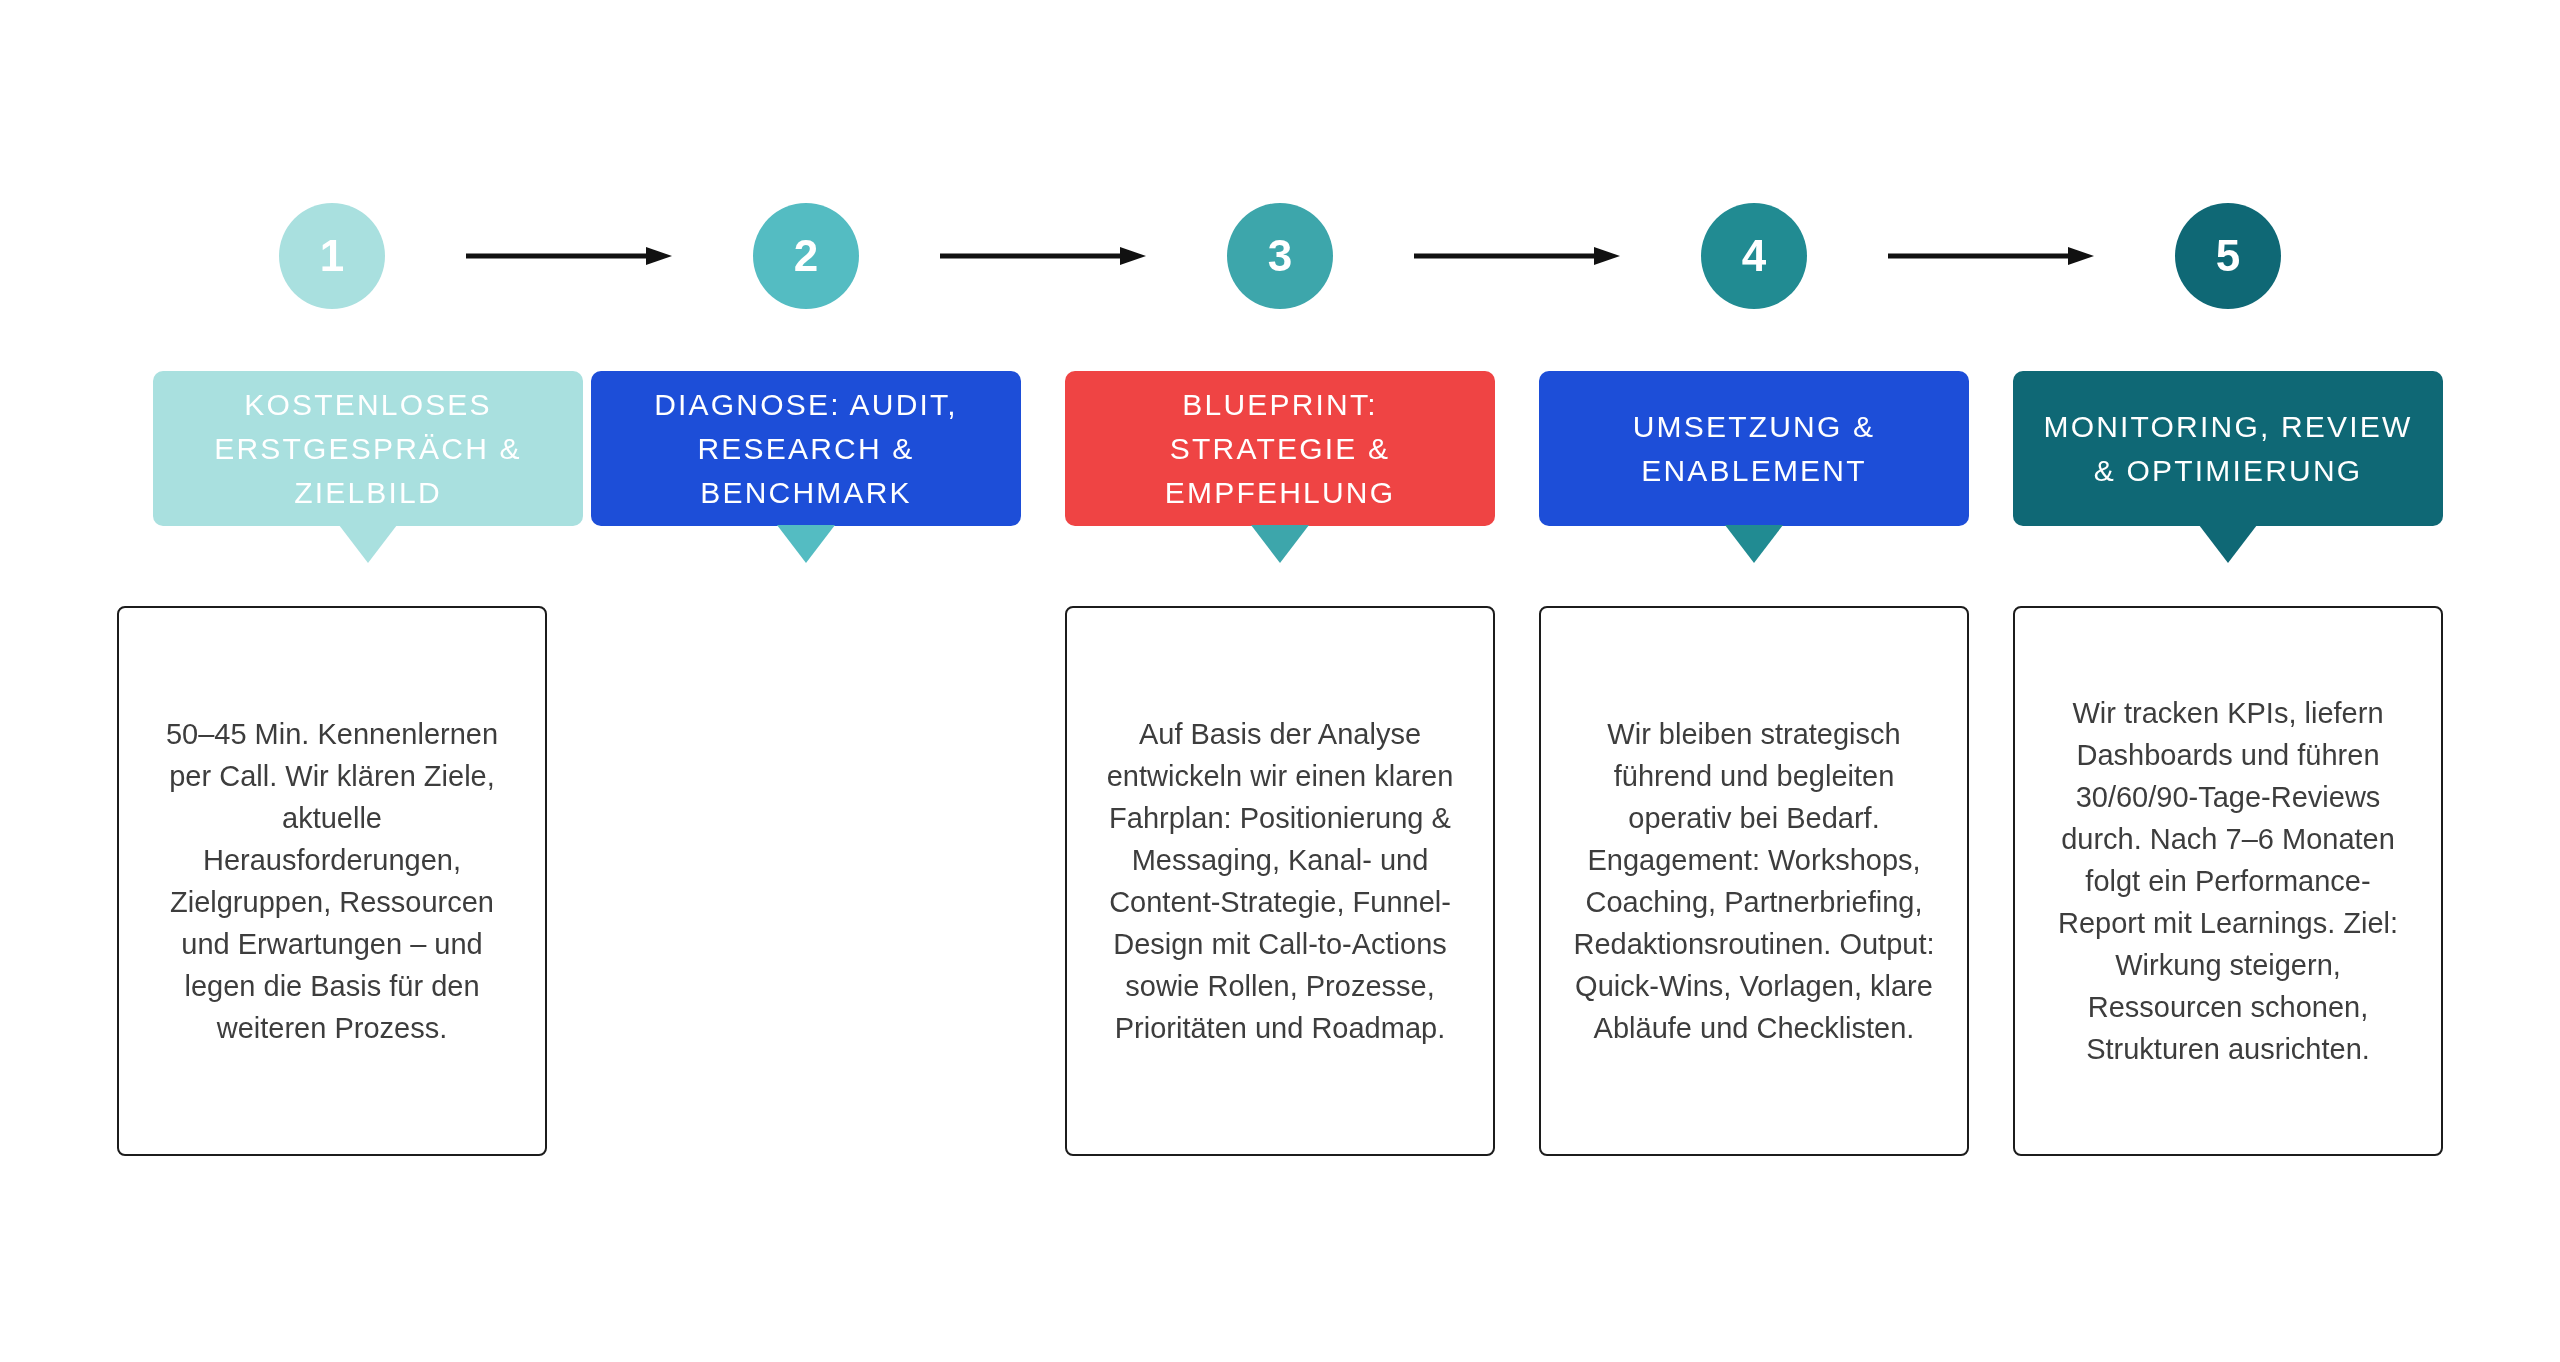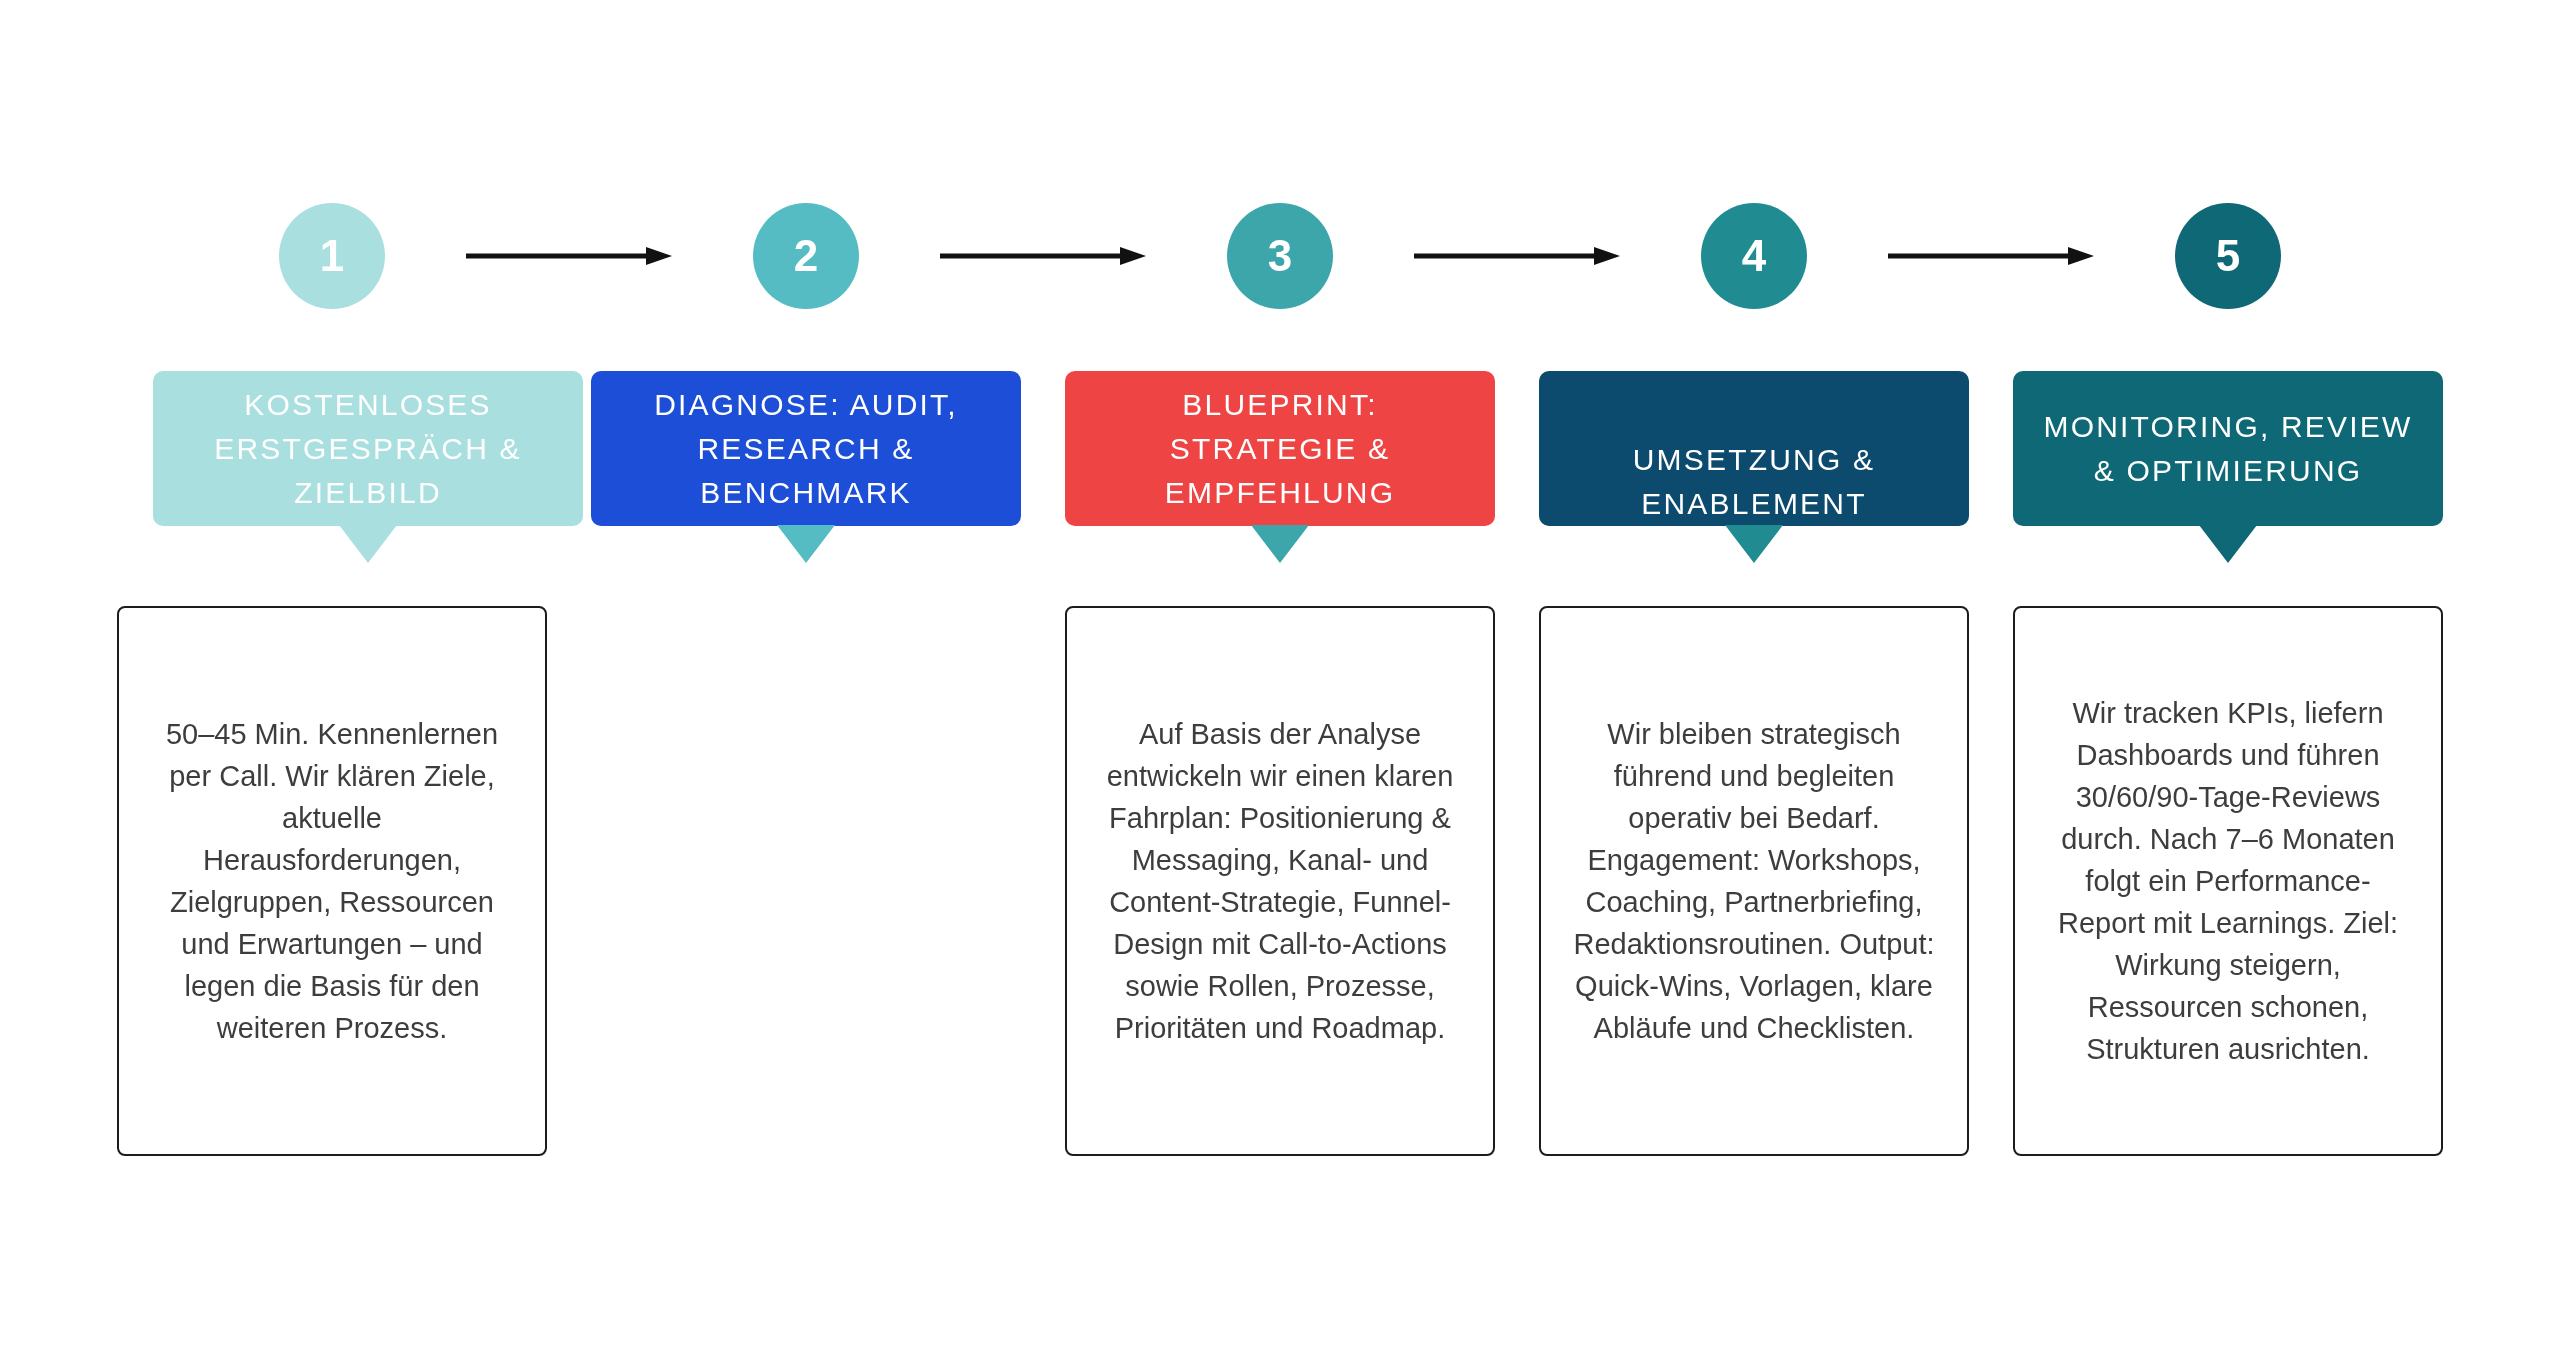--- a/index.html
+++ b/index.html
@@ -133,21 +133,21 @@
     </div>
     <div class="desc-box">
       <p>Auf Basis der Analyse entwickeln wir einen klaren Fahrplan: Positionierung &amp; Messaging, Kanal- und Content-Strategie, Funnel-Design mit Call-to-Actions sowie Rollen, Prozesse, Prioritäten und Roadmap.</p>
     </div>
   </div>
 
   <div class="step" style="left:1539px">
     <div class="circle" style="background-color: rgb(33, 139, 146);">
       <span>4</span>
     </div>
-    <div class="banner" style="background-color: #0c4a6e; align-items: flex-end;">
+    <div class="banner" style="background-color: #1d4ed8;">
       <div class="banner-title">UMSETZUNG &amp; ENABLEMENT</div>
       <div class="tail" style="border-top-color: rgb(33, 139, 146);"></div>
     </div>
     <div class="desc-box">
       <p>Wir bleiben strategisch führend und begleiten operativ bei Bedarf. Engagement: Workshops, Coaching, Partnerbriefing, Redaktionsroutinen. Output: Quick-Wins, Vorlagen, klare Abläufe und Checklisten.</p>
     </div>
   </div>
 
   <div class="step" style="left:2013px">
     <div class="circle" style="background-color: rgb(15, 104, 117);">

